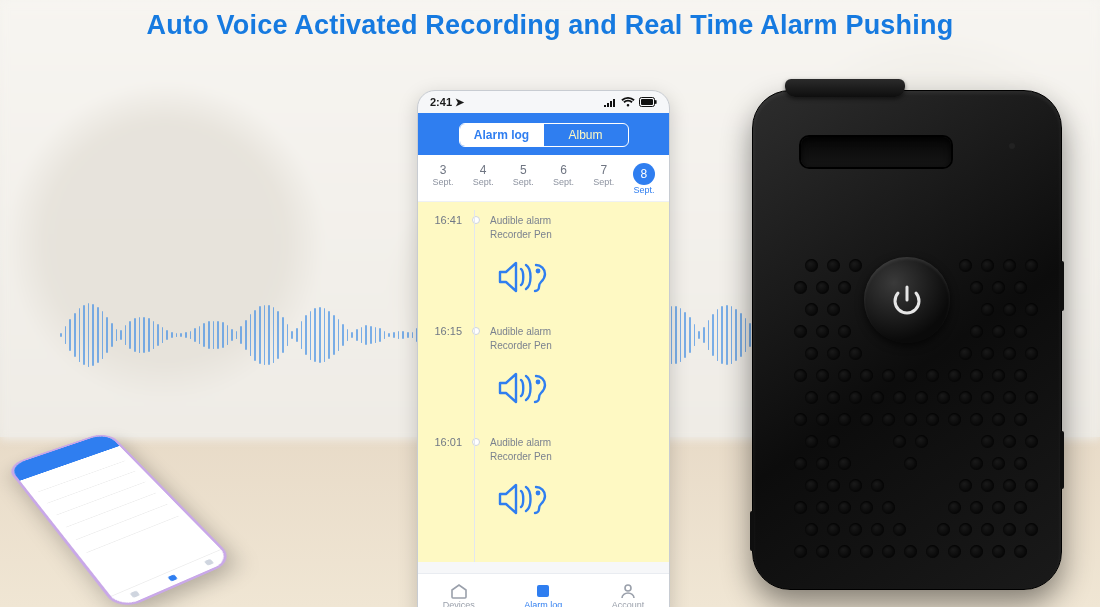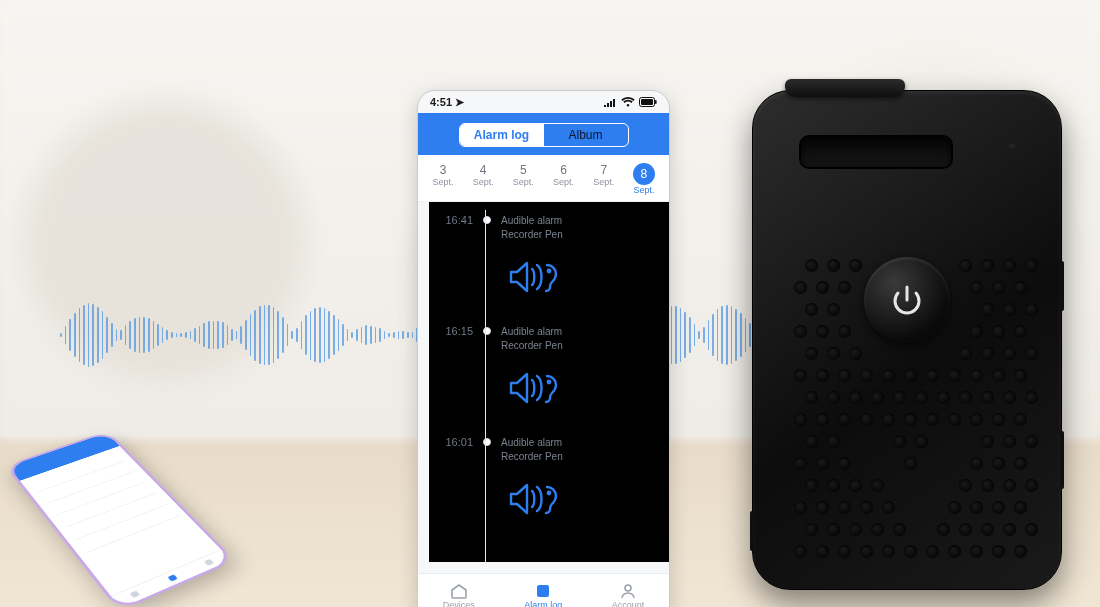--- a/index.html
+++ b/index.html
@@ -50,27 +50,27 @@
   }
   .status-right { display:flex; gap:4px; align-items:center; }
   .topbar {
     background:#2f7ef0; padding:10px 12px 8px; color:#fff;
   }
   .seg {
     display:flex; width:170px; margin:0 auto 0; border:1.5px solid #fff; border-radius:6px; overflow:hidden; font-size:12px;
   }
   .seg > div { flex:1; text-align:center; padding:4px 0; }
   .seg .active { background:#fff; color:#2f7ef0; font-weight:700; }
-  .seg .inactive { color:#0f172a; }
+  .seg .inactive { color:#fef9c3; }
   .dates { display:flex; justify-content:space-between; padding:8px 10px 6px; background:#fff; border-bottom:1px solid #eef1f5; }
   .date { text-align:center; font-size:9px; color:#8d93a0; width:30px; }
   .date .d { font-size:12px; color:#6f7582; }
   .date.sel .d { background:#2f7ef0; color:#fff; border-radius:50%; width:22px; height:22px; line-height:22px; margin:0 auto; }
   .date.sel { color:#2f7ef0; }
-  .loglist { padding:6px 12px 0; background:#000000; height:360px; position:relative;margin-left:11px; }
+  .loglist { padding:6px 12px 0; background:#fef9c3; height:360px; position:relative; }
   .vline { position:absolute; left:56px; top:8px; bottom:0; width:1px; background:#e3e7ee; }
   .entry { display:flex; gap:10px; padding:6px 0 6px; align-items:flex-start; font-size:10px; color:#7b828f; }
   .entry .t { width:32px; text-align:right; color:#707885; font-size:11px; }
   .entry .dot { width:8px; height:8px; border:1.5px solid #cfd5df; border-radius:50%; background:#fff; margin-top:2px; }
   .entry .txt { line-height:1.35; }
   .bigicon { margin:8px 0 16px 66px; color:#2f7ef0; }
   .bottomnav {
     position:absolute; left:0; right:0; bottom:0; height:46px; background:#fff;
     border-top:1px solid #e9ecf1; display:flex; justify-content:space-around; align-items:center;
     font-size:9px; color:#9aa0ab;
@@ -135,20 +135,21 @@
   .dev-side-l { position:absolute; left:-3px; top:420px; width:4px; height:40px; background:#0f0f0f; border-radius:2px; }
 
   .power-icon { color:#eaeaea; }
 </style>
 </head>
 <body>
 
 <div class="scene">
   <div class="bg-blur"></div>
 
+  <div class="headline">Auto Voice Activated Recording and Real Time Alarm Pushing</div>
 
   <div class="wave" id="wave">
       <span style="height: 4px;"></span>
       <span style="height: 18.546px;"></span>
       <span style="height: 32.5198px;"></span>
       <span style="height: 44.8228px;"></span>
       <span style="height: 54.4861px;"></span>
       <span style="height: 60.7606px;"></span>
       <span style="height: 63.1848px;"></span>
       <span style="height: 61.6264px;"></span>
@@ -310,21 +311,21 @@
       <div class="sp-nav">
           <span></span>
           <span class="a"></span>
           <span></span>
         </div>
     </div>
   </div>
 
   <div class="phone">
     <div class="statusbar">
-      <span><span>4:51</span> ➤</span>
+      <span><span>2:41</span> ➤</span>
       <span class="status-right">
         <svg width="14" height="10" viewBox="0 0 14 10">
             <path fill="#111" d="M1 8h2v2H1zM4 6h2v4H4zM7 4h2v6H7zM10 2h2v8h-2z"></path>
           </svg>
         <svg width="14" height="10" viewBox="0 0 14 10">
             <path fill="#111" d="M7 9.5a1.3 1.3 0 100-2.6 1.3 1.3 0 000 2.6zM2.3 4.6a7 7 0 019.4 0l-1.3 1.3a5.2 5.2 0 00-6.8 0zM.3 2.6a10 10 0 0113.4 0L12.4 3.9a8.2 8.2 0 00-10.8 0z"></path>
           </svg>
         <svg width="18" height="10" viewBox="0 0 18 10">
             <rect x="0.5" y="0.5" width="15" height="9" rx="2" fill="none" stroke="#111"></rect>
             <rect x="2" y="2" width="12" height="6" rx="1" fill="#111"></rect>

